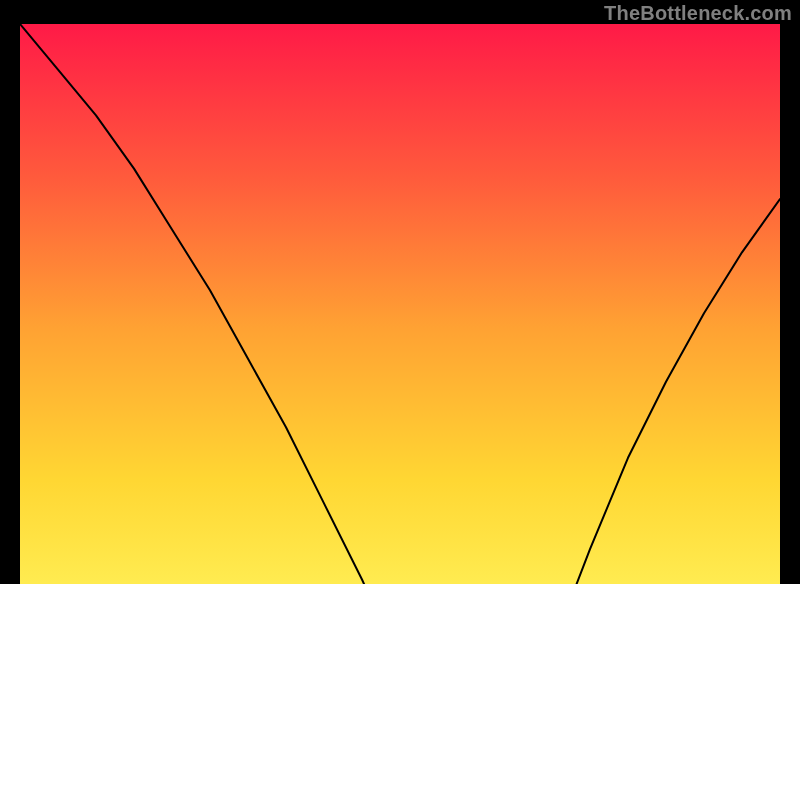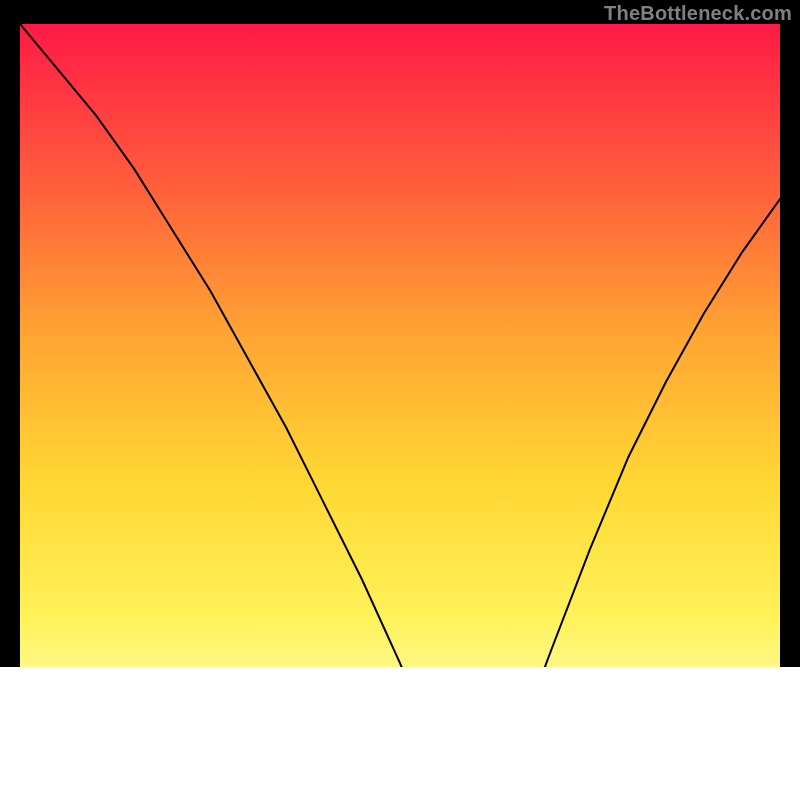--- a/index.html
+++ b/index.html
@@ -4,21 +4,21 @@
 <style>
   body {
     margin: 0;
     padding: 0;
     background: #fff;
     font-family: Arial, Helvetica, sans-serif;
   }
   .stage {
     position: relative;
     width: 800px;
-    height: 667px;
+    height: 584px;
     background: #000;
     overflow: hidden;
   }
   .watermark {
     position: absolute;
     top: 2px;
     right: 8px;
     color: #808080;
     font-size: 20px;
     font-weight: bold;

